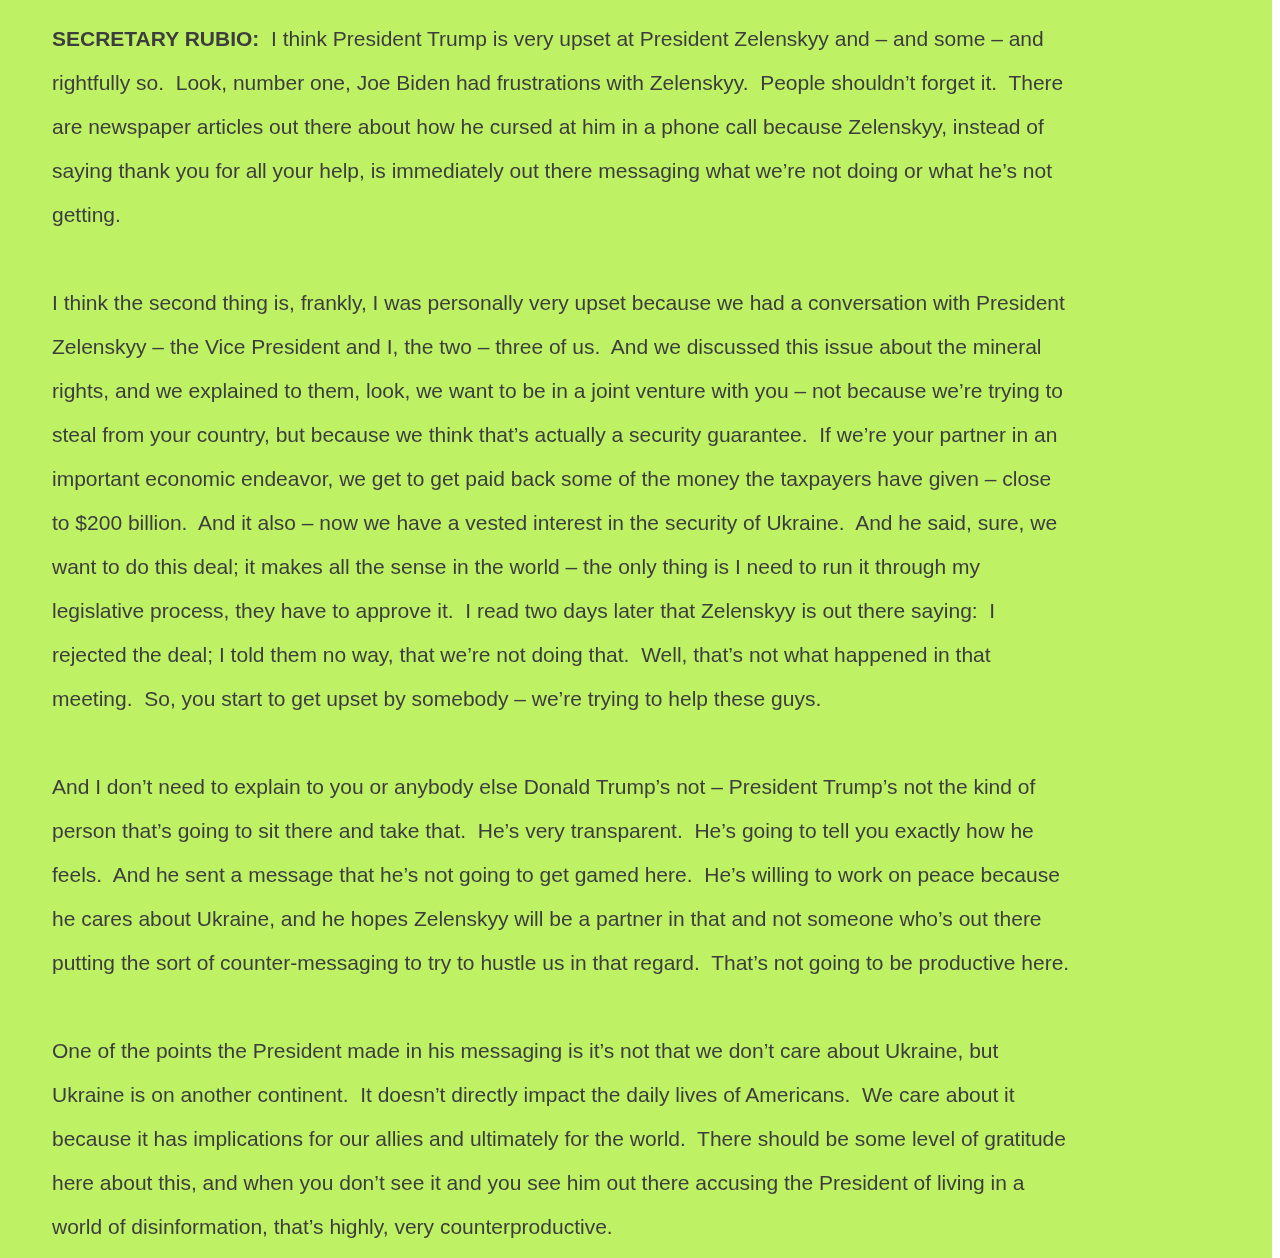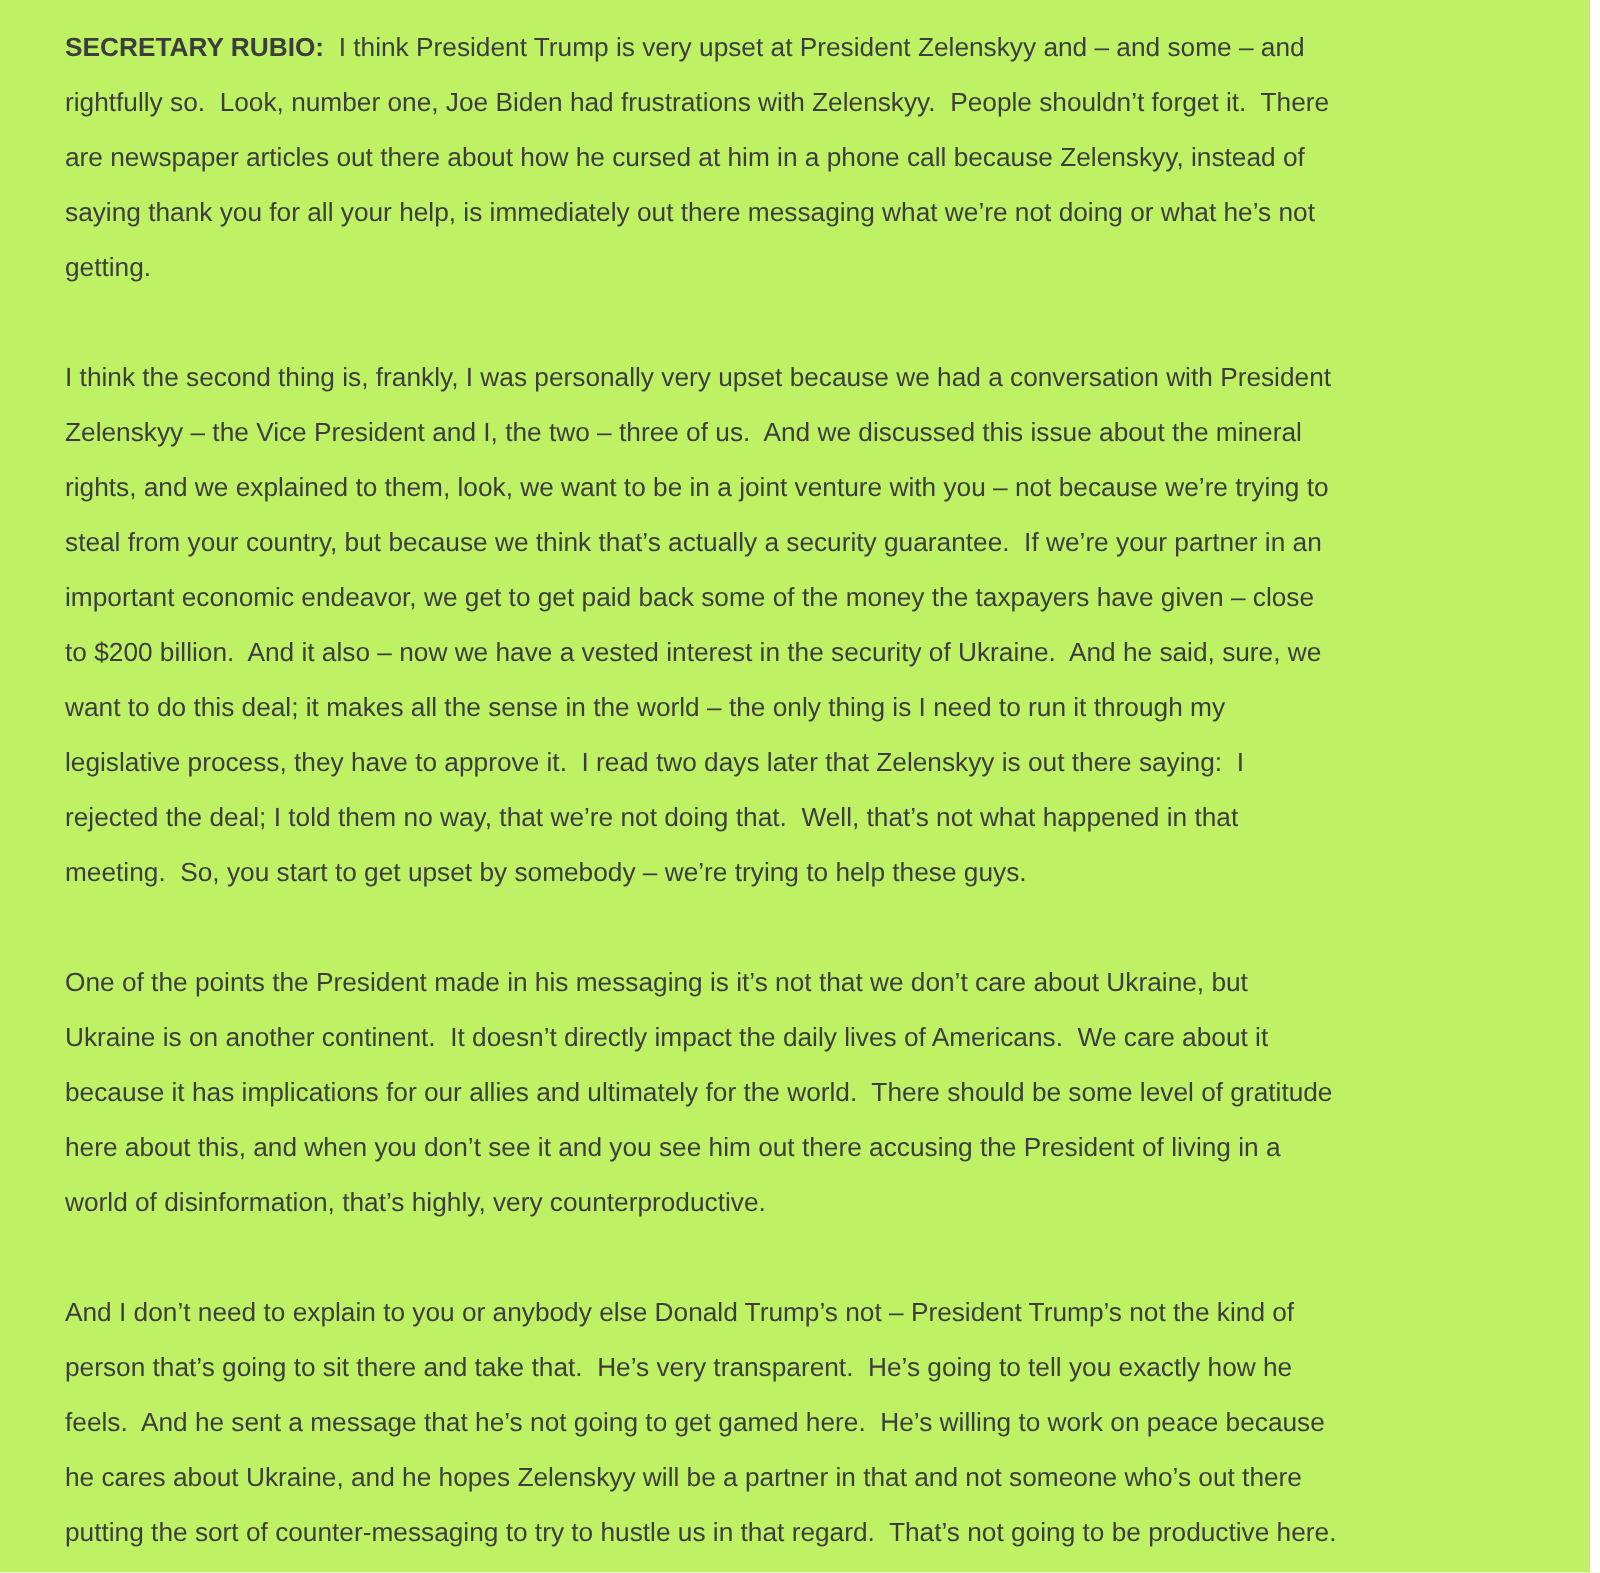--- a/index.html
+++ b/index.html
@@ -38,23 +38,23 @@
   <p class="para">I think the second thing is, frankly, I was personally very upset because we had a conversation with President
 Zelenskyy – the Vice President and I, the two – three of us.  And we discussed this issue about the mineral
 rights, and we explained to them, look, we want to be in a joint venture with you – not because we’re trying to
 steal from your country, but because we think that’s actually a security guarantee.  If we’re your partner in an
 important economic endeavor, we get to get paid back some of the money the taxpayers have given – close
 to $200 billion.  And it also – now we have a vested interest in the security of Ukraine.  And he said, sure, we
 want to do this deal; it makes all the sense in the world – the only thing is I need to run it through my
 legislative process, they have to approve it.  I read two days later that Zelenskyy is out there saying:  I
 rejected the deal; I told them no way, that we’re not doing that.  Well, that’s not what happened in that
 meeting.  So, you start to get upset by somebody – we’re trying to help these guys.</p>
+  <p class="para">And I don’t need to explain to you or anybody else Donald Trump’s not – President Trump’s not the kind of
+person that’s going to sit there and take that.  He’s very transparent.  He’s going to tell you exactly how he
+feels.  And he sent a message that he’s not going to get gamed here.  He’s willing to work on peace because
+he cares about Ukraine, and he hopes Zelenskyy will be a partner in that and not someone who’s out there
+putting the sort of counter-messaging to try to hustle us in that regard.  That’s not going to be productive here.</p>
   <p class="para">One of the points the President made in his messaging is it’s not that we don’t care about Ukraine, but
 Ukraine is on another continent.  It doesn’t directly impact the daily lives of Americans.  We care about it
 because it has implications for our allies and ultimately for the world.  There should be some level of gratitude
 here about this, and when you don’t see it and you see him out there accusing the President of living in a
 world of disinformation, that’s highly, very counterproductive.</p>
-  <p class="para">And I don’t need to explain to you or anybody else Donald Trump’s not – President Trump’s not the kind of
-person that’s going to sit there and take that.  He’s very transparent.  He’s going to tell you exactly how he
-feels.  And he sent a message that he’s not going to get gamed here.  He’s willing to work on peace because
-he cares about Ukraine, and he hopes Zelenskyy will be a partner in that and not someone who’s out there
-putting the sort of counter-messaging to try to hustle us in that regard.  That’s not going to be productive here.</p>
 </main>
 
 </body></html>

